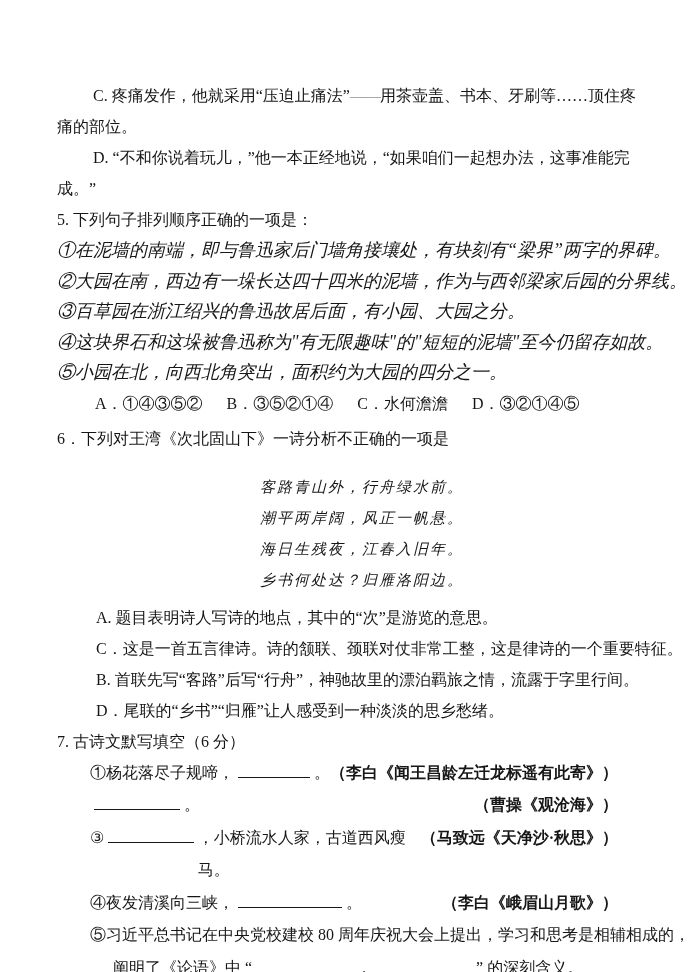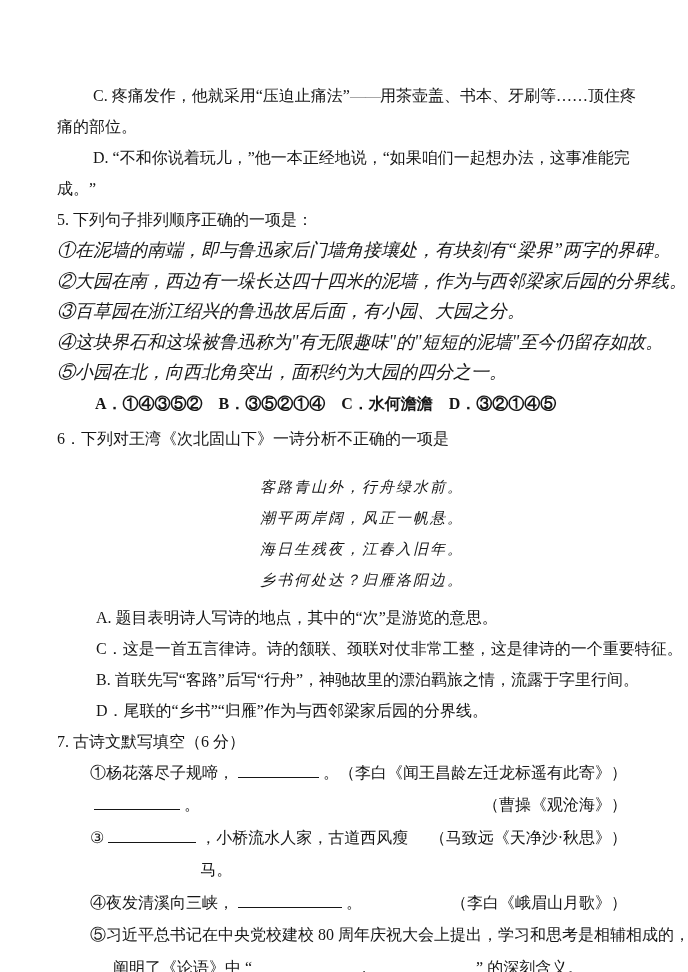--- a/index.html
+++ b/index.html
@@ -21,23 +21,22 @@
   .dash{color:#9a9a9a;letter-spacing:-1px;}
   .q5-item{
     font-style:italic;
     font-size:18px;
     line-height:30.5px;min-height:30.5px;
     white-space:nowrap;
   }
   .opts-row{
     margin-left:38px;
     display:flex;
-    gap:16px;
+    gap:24px;
     line-height:31px;
-    font-weight:bold;
   }
   .opt{white-space:nowrap;}
   .mt4{margin-top:4px;}
   .mt6{margin-top:6px;}
   .poem{
     margin-left:203px;
     font-style:italic;
     font-size:15px;
     line-height:31px;
     margin-top:18px;
@@ -58,22 +57,23 @@
     vertical-align:baseline;
     margin:0 4px;
   }
   .b1{width:96px;}
   .b2{width:86px;}
   .b3{width:92px;}
   .b4{width:104px;}
   .b5{width:96px;}
   .source{
     margin-left:auto;
-    margin-right:11px;
+    margin-right:20px;
     white-space:nowrap;
+    font-weight:bold;
   }
   .q7-wrap{margin-left:33px;line-height:32.5px;white-space:nowrap;}
   .q7-cont{margin-left:56px;line-height:32.5px;white-space:nowrap;}
 </style>
 </head>
 <body>
 
 <div class="page">
   <div class="content">
 
@@ -101,21 +101,21 @@
     <div class="poem mt4">
       <div class="line">客路青山外，行舟绿水前。</div>
       <div class="line">潮平两岸阔，风正一帆悬。</div>
       <div class="line">海日生残夜，江春入旧年。</div>
       <div class="line">乡书何处达？归雁洛阳边。</div>
     </div>
 
     <div class="line mt6 q6-opt">A.  题目表明诗人写诗的地点，其中的“次”是游览的意思。</div>
     <div class="line q6-opt">C．这是一首五言律诗。诗的颔联、颈联对仗非常工整，这是律诗的一个重要特征。</div>
     <div class="line q6-opt">B.  首联先写“客路”后写“行舟”，神驰故里的漂泊羁旅之情，流露于字里行间。</div>
-    <div class="line q6-opt">D．尾联的“乡书”“归雁”作为与西邻梁家后园的分界线。</div>
+    <div class="line q6-opt">D．尾联的“乡书”“归雁”让人感受到一种淡淡的思乡愁绪。</div>
 
     <div class="line">7. 古诗文默写填空（6 分）</div>
 
     <div class="q7-line">
       <span class="q7-left">①杨花落尽子规啼，</span>
         <span class="blank b1"></span>
         <span>。</span>
       <span class="source">（李白《闻王昌龄左迁龙标遥有此寄》）</span>
     </div>
 

